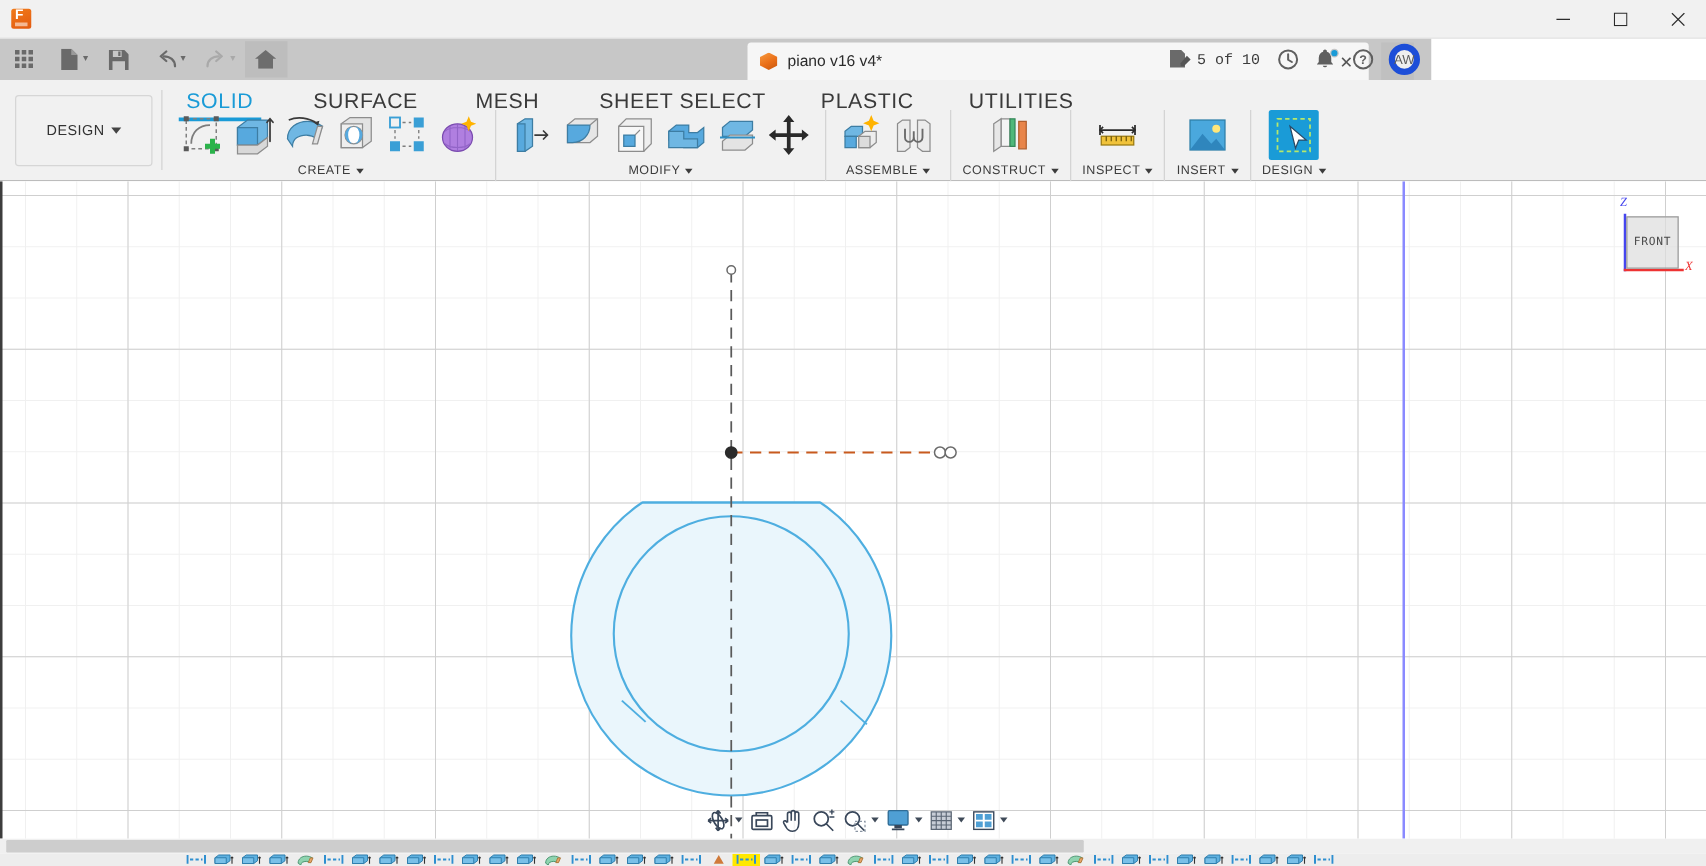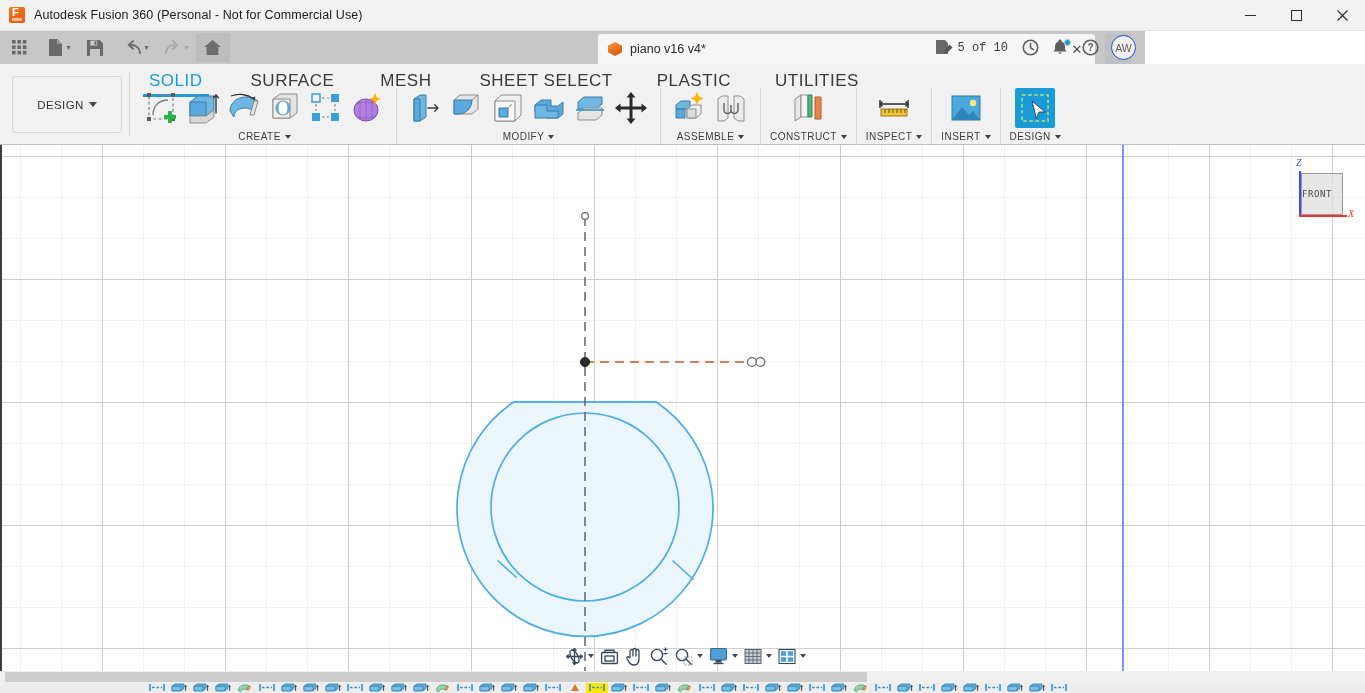--- a/index.html
+++ b/index.html
@@ -74,21 +74,21 @@
     font-size: 19px; color: #4d4d4d; line-height: 1;
   }
   .qat-right {
     position: absolute; right: 6px; top: 0; height: 33px;
     display: flex; align-items: center; gap: 2px;
   }
   .job-chip { display: flex; align-items: center; gap: 5px; padding: 0 6px; }
   .job-chip .lbl { font-size: 12px; color: #3c3c3c; font-family: Liberation Mono, monospace; }
   .avatar {
     width: 25px; height: 25px; border-radius: 50%;
-    background: #efefef; border: 1px solid #1d4ed8;
+    background: #efefef; border: 5px solid #1d4ed8;
     display: flex; align-items: center; justify-content: center;
     font-size: 10.5px; color: #5d5d5d; margin-left: 5px; margin-right: 3px;
   }
   .notif-dot {
     position: absolute; right: 3px; top: 4px; width: 7px; height: 7px;
     border-radius: 50%; background: #1a9bd7; border: 1px solid #c7c7c7;
   }
 
   
   .ribbon {
@@ -161,21 +161,21 @@
     position: absolute; left: 0; top: 0; width: 2px; height: 526px; background: #3d3d3d;
   }
 
   svg.sketch { position: absolute; left: 0; top: 0; width: 1365px; height: 526px; overflow: visible; }
 
   
   .viewcube { position: absolute; right: 12px; top: 12px; width: 72px; height: 68px; }
   .vc-face {
     position: absolute; left: 20px; top: 16px; width: 42px; height: 42px;
     background: rgba(222,222,222,.72); border: 1px solid #9a9a9a;
-    display: flex; align-items: center; justify-content: flex-start;
+    display: flex; align-items: center; justify-content: center;
   }
   .vc-face span { font-size: 9px; color: #4a4a4a; letter-spacing: .6px; font-family:"DejaVu Sans Mono", monospace;}
   .vc-zline { position: absolute; left: 18px; top: 14px; width: 2.4px; height: 46px; background: #4646ee; }
   .vc-xline { position: absolute; left: 18px; top: 58px; width: 48px; height: 2.4px; background: #ee3333; }
   .vc-zlbl { position: absolute; left: 15px; top: 0px; font-size: 10px; color: #4646ee; font-family:"Liberation Serif",serif; font-style: italic;}
   .vc-xlbl { position: absolute; left: 67px; top: 51px; font-size: 10px; color: #ee3333; font-family:"Liberation Serif",serif; font-style: italic;}
 
   
   .navbar {
     position: absolute; left: 562px; top: 644px; height: 24px;
@@ -209,21 +209,20 @@
 
   svg.tlicon { display: block; }
 </style>
 </head>
 <body>
 
 <div class="app">
 
   <div class="titlebar">
     <div class="app-logo"></div>
-    <div class="title-text">Autodesk Fusion 360 (Personal - Not for Commercial Use)</div>
     <div class="winbtns">
       <div class="winbtn">
         <svg width="11" height="11" viewBox="0 0 11 11">
             <line x1="0" y1="5.5" x2="11" y2="5.5" stroke="currentColor" stroke-width="1"></line>
           </svg>
       </div>
       <div class="winbtn">
         <svg width="11" height="11" viewBox="0 0 11 11">
             <rect x="0.5" y="0.5" width="10" height="10" fill="none" stroke="currentColor" stroke-width="1"></rect>
           </svg>

